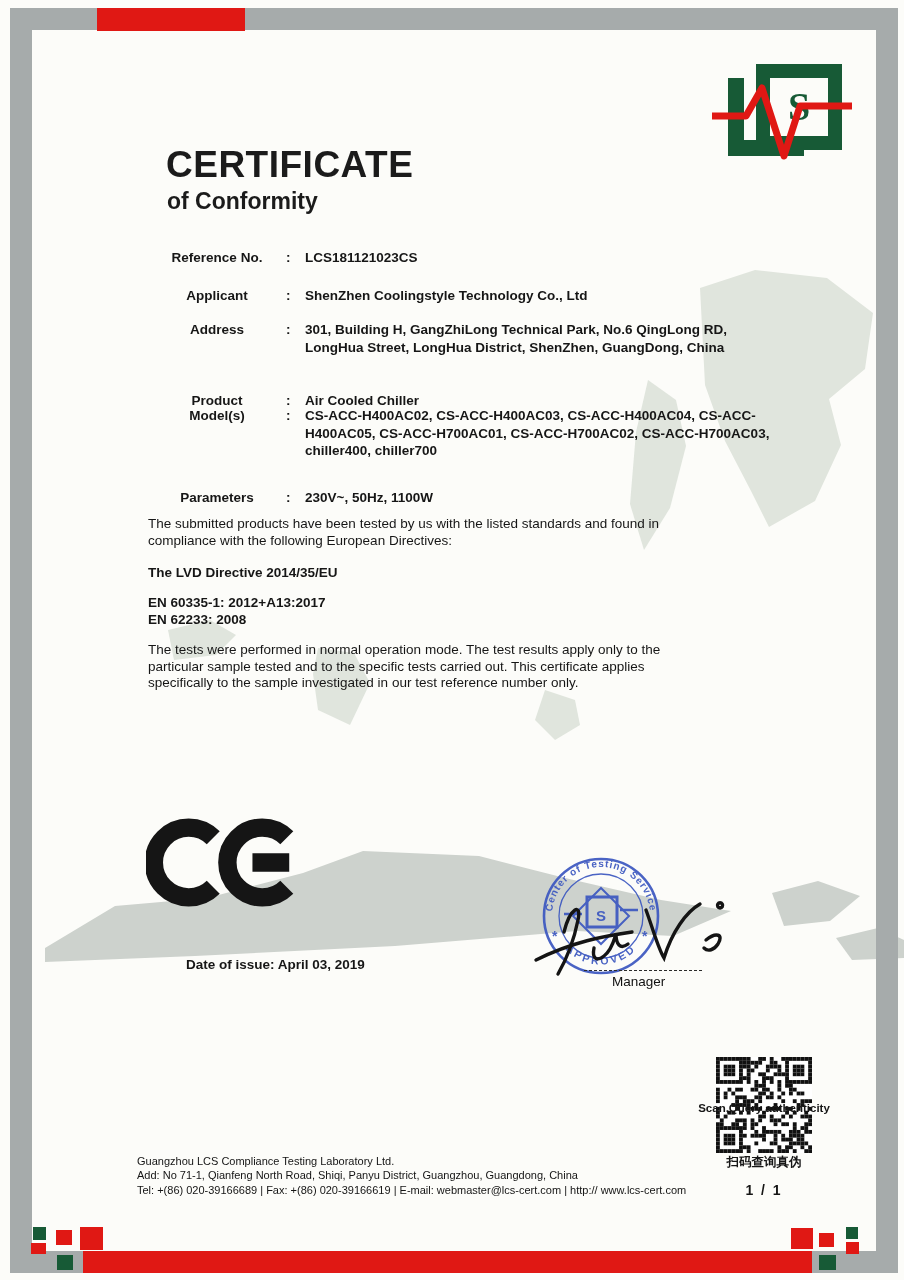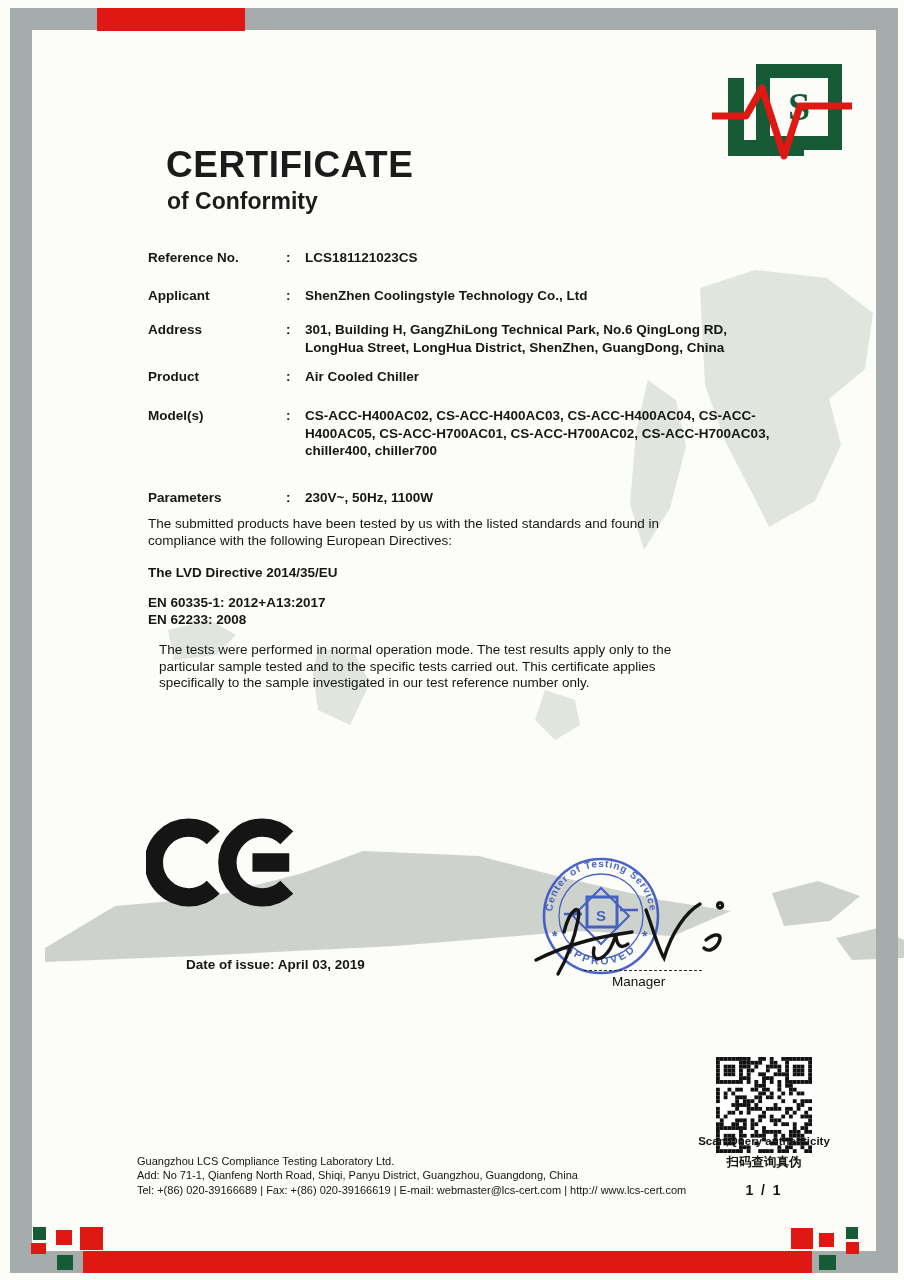--- a/index.html
+++ b/index.html
@@ -9,34 +9,34 @@
   .frame{position:absolute;left:10px;top:8px;width:844px;height:1221px;border:22px solid #a6abab;z-index:1;}
   .redseg{position:absolute;background:#e01814;z-index:2;}
   .sq{position:absolute;z-index:3;}
   .sq.red{background:#e01814;}
   .sq.green{background:#175a36;}
   .content{position:absolute;left:0;top:0;width:904px;height:1096px;z-index:4;}
   .logo{position:absolute;left:712px;top:58px;}
   .title{position:absolute;left:166px;top:144px;font-size:37px;font-weight:bold;letter-spacing:0.5px;color:#1b1b1b;}
   .subtitle{position:absolute;left:167px;top:188px;font-size:23px;font-weight:bold;color:#1b1b1b;}
   .frow{position:absolute;left:148px;display:grid;grid-template-columns:138px 19px 470px;font-size:13.5px;font-weight:bold;line-height:17.5px;}
-  .frow .lab{white-space:nowrap;}
+  .frow .lab{white-space:nowrap;text-align:center;}
   .para{position:absolute;left:148px;width:556px;font-size:13.5px;line-height:16.5px;}
   .para.b{font-weight:bold;}
   .ce{position:absolute;left:146px;top:812px;}
   .date{position:absolute;left:147px;top:957px;font-size:13.5px;font-weight:bold;padding-left:39px;}
   .stampwrap{position:absolute;left:536px;top:851px;opacity:.92;}
   .sig{position:absolute;left:520px;top:878px;}
   .dashline{position:absolute;left:584px;top:970px;width:118px;border-top:1.6px dashed #2a2a2a;}
   .manager{position:absolute;left:612px;top:974px;font-size:13.5px;color:#111;}
   .footer{position:absolute;left:137px;top:1154px;font-size:11px;line-height:14.3px;color:#141414;}
   .qr{position:absolute;left:716px;top:1057px;width:96px;height:96px;background:#fff;}
   .qrcap{position:absolute;left:676px;width:176px;text-align:center;font-weight:bold;}
   .zh{top:1154px;font-size:12.5px;}
-  .en{top:1135px;font-size:11.5px;}
+  .en{top:1102px;font-size:11.5px;}
   .pagenum{position:absolute;left:700px;top:1182px;width:128px;text-align:center;font-size:14px;font-weight:bold;letter-spacing:2px;}
 </style>
 </head>
 <body>
 
 <div class="page">
 
   <svg class="map" width="904" height="1280">
     <g fill="#e0e5dd">
       <path d="M700,288 l55,-18 72,8 46,35 -8,56 -36,30 12,46 -26,56 -46,26 -18,-36 -26,-50 -20,-56 z"></path>
@@ -89,41 +89,41 @@
     <div class="frow" style="top:287px;">
       <span class="lab">Applicant</span>
       <span>:</span>
       <span>ShenZhen Coolingstyle Technology Co., Ltd</span>
     </div>
     <div class="frow" style="top:321px;">
       <span class="lab">Address</span>
       <span>:</span>
       <span>301, Building H, GangZhiLong Technical Park, No.6 QingLong RD, LongHua Street, LongHua District, ShenZhen, GuangDong, China</span>
     </div>
-    <div class="frow" style="top:368px;">
+    <div class="frow" style="top:392px;">
       <span class="lab">Product</span>
       <span>:</span>
       <span>Air Cooled Chiller</span>
     </div>
     <div class="frow" style="top:407px;">
       <span class="lab">Model(s)</span>
       <span>:</span>
       <span>CS-ACC-H400AC02, CS-ACC-H400AC03, CS-ACC-H400AC04, CS-ACC-H400AC05, CS-ACC-H700AC01, CS-ACC-H700AC02, CS-ACC-H700AC03, chiller400, chiller700</span>
     </div>
     <div class="frow" style="top:489px;">
       <span class="lab">Parameters</span>
       <span>:</span>
       <span>230V~, 50Hz, 1100W</span>
     </div>
 
     <div class="para" style="top:516px;">The submitted products have been tested by us with the listed standards and found in compliance with the following European Directives:</div>
     <div class="para b" style="top:565px;">The LVD Directive 2014/35/EU</div>
     <div class="para b" style="top:595px;">EN 60335-1: 2012+A13:2017</div>
     <div class="para b" style="top:612px;">EN 62233: 2008</div>
-    <div class="para" style="top:642px;margin-left:11px;">The tests were performed in normal operation mode. The test results apply only to the particular sample tested and to the specific tests carried out. This certificate applies specifically to the sample investigated in our test reference number only.</div>
+    <div class="para" style="top:642px;">The tests were performed in normal operation mode. The test results apply only to the particular sample tested and to the specific tests carried out. This certificate applies specifically to the sample investigated in our test reference number only.</div>
 
     <svg class="ce" width="150" height="101" viewBox="0 0 155 104">
       <g fill="none" stroke="#151515" stroke-width="19">
         <path d="M69.5,26.5 A36,36 0 1 0 69.5,77.5"></path>
         <path d="M145.5,26.5 A36,36 0 1 0 145.5,77.5"></path>
         <path d="M110,52 h38"></path>
       </g>
     </svg>
 
     <div class="date">Date of issue: April 03, 2019</div>

